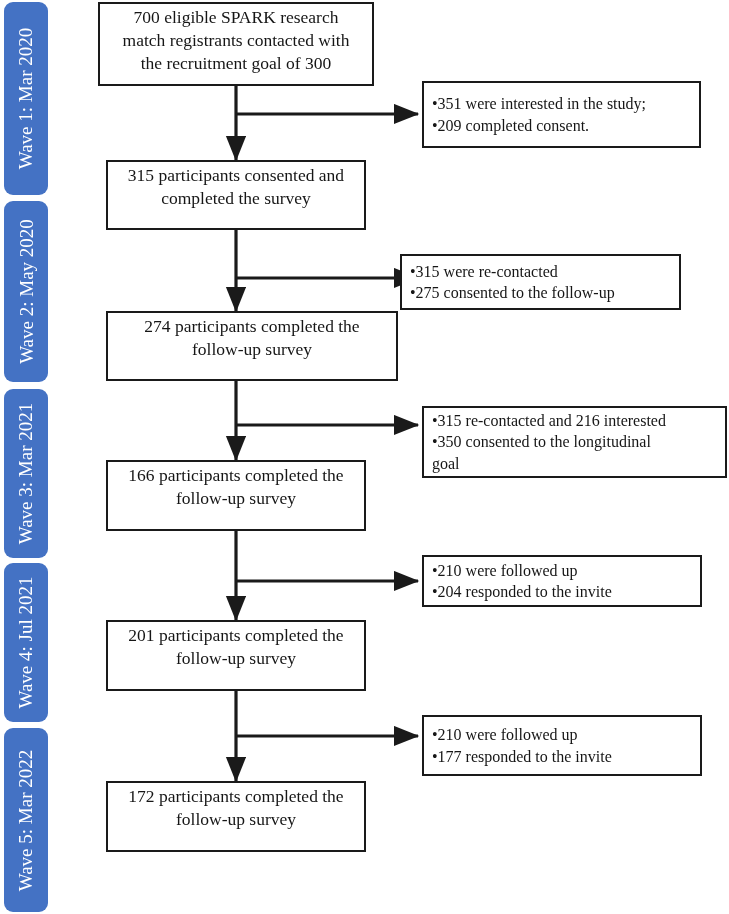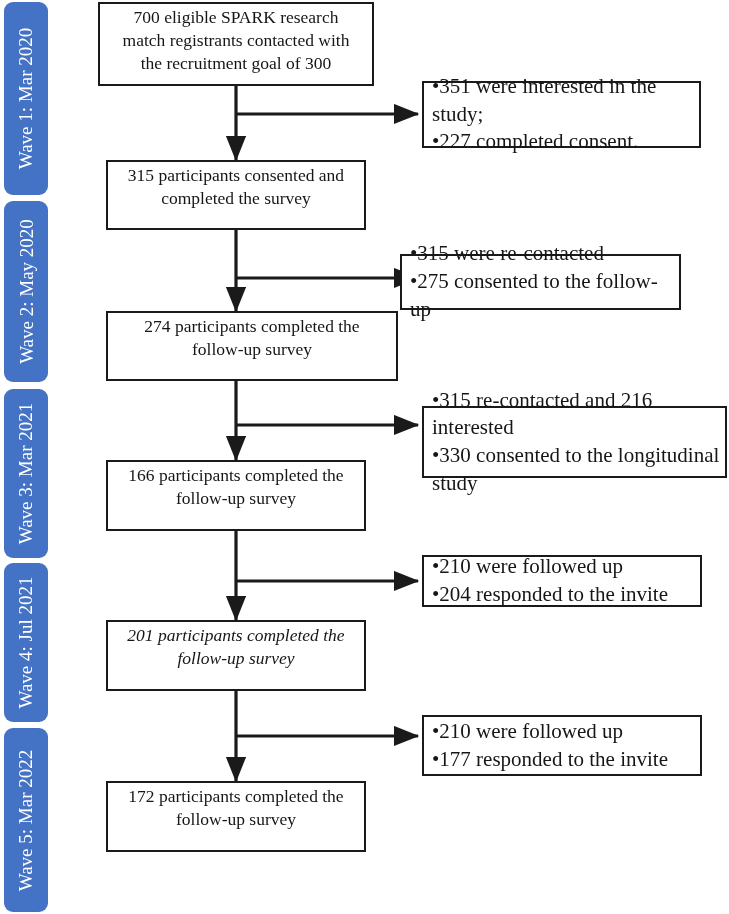--- a/index.html
+++ b/index.html
@@ -58,21 +58,21 @@
     width: 100%;
   }
 
   
   .side-box {
     position: absolute;
     box-sizing: border-box;
     border: 2px solid #1a1a1a;
     background: #ffffff;
     color: #161616;
-    font-size: 21px;
+    font-size: 16px;
     line-height: 1.32;
     display: flex;
     flex-direction: column;
     justify-content: center;
     text-align: left;
     padding: 2px 4px 2px 8px;
   }
   .side-box .bullet-line {
     display: block;
     white-space: normal;
@@ -150,47 +150,47 @@
           <div>274 participants completed the</div>
           <div>follow-up survey</div>
         </div>
       </div>
       <div class="flow-box main-box" style="left: 106px; top: 460px; width: 260px; height: 71px; border-color: rgb(26, 26, 26);">
         <div class="box-text">
           <div>166 participants completed the</div>
           <div>follow-up survey</div>
         </div>
       </div>
-      <div class="flow-box main-box" style="left: 106px; top: 620px; width: 260px; height: 71px; border-color: rgb(26, 26, 26); font-style: italic;">
+      <div class="flow-box main-box" style="left: 106px; top: 620px; width: 260px; height: 71px; border-color: rgb(26, 26, 26);">
         <div class="box-text">
           <div>201 participants completed the</div>
           <div>follow-up survey</div>
         </div>
       </div>
       <div class="flow-box main-box" style="left: 106px; top: 781px; width: 260px; height: 71px; border-color: rgb(26, 26, 26);">
         <div class="box-text">
           <div>172 participants completed the</div>
           <div>follow-up survey</div>
         </div>
       </div>
     </div>
 
   <div id="side-boxes">
       <div class="side-box" style="left: 422px; top: 81px; width: 279px; height: 67px; border-color: rgb(26, 26, 26);">
         <div class="bullet-line">•351 were interested in the study;</div>
-        <div class="bullet-line">•227 completed consent.</div>
+        <div class="bullet-line">•209 completed consent.</div>
       </div>
       <div class="side-box" style="left: 400px; top: 254px; width: 281px; height: 56px; border-color: rgb(26, 26, 26);">
         <div class="bullet-line">•315 were re-contacted</div>
         <div class="bullet-line">•275 consented to the follow-up</div>
       </div>
       <div class="side-box" style="left: 422px; top: 406px; width: 305px; height: 72px; border-color: rgb(26, 26, 26);">
         <div class="bullet-line">•315 re-contacted and 216 interested</div>
-        <div class="bullet-line">•330 consented to the longitudinal</div>
-        <div class="bullet-line">study</div>
+        <div class="bullet-line">•350 consented to the longitudinal</div>
+        <div class="bullet-line">goal</div>
       </div>
       <div class="side-box" style="left: 422px; top: 555px; width: 280px; height: 52px; border-color: rgb(26, 26, 26);">
         <div class="bullet-line">•210 were followed up</div>
         <div class="bullet-line">•204 responded to the invite</div>
       </div>
       <div class="side-box" style="left: 422px; top: 715px; width: 280px; height: 61px; border-color: rgb(26, 26, 26);">
         <div class="bullet-line">•210 were followed up</div>
         <div class="bullet-line">•177 responded to the invite</div>
       </div>
     </div>

